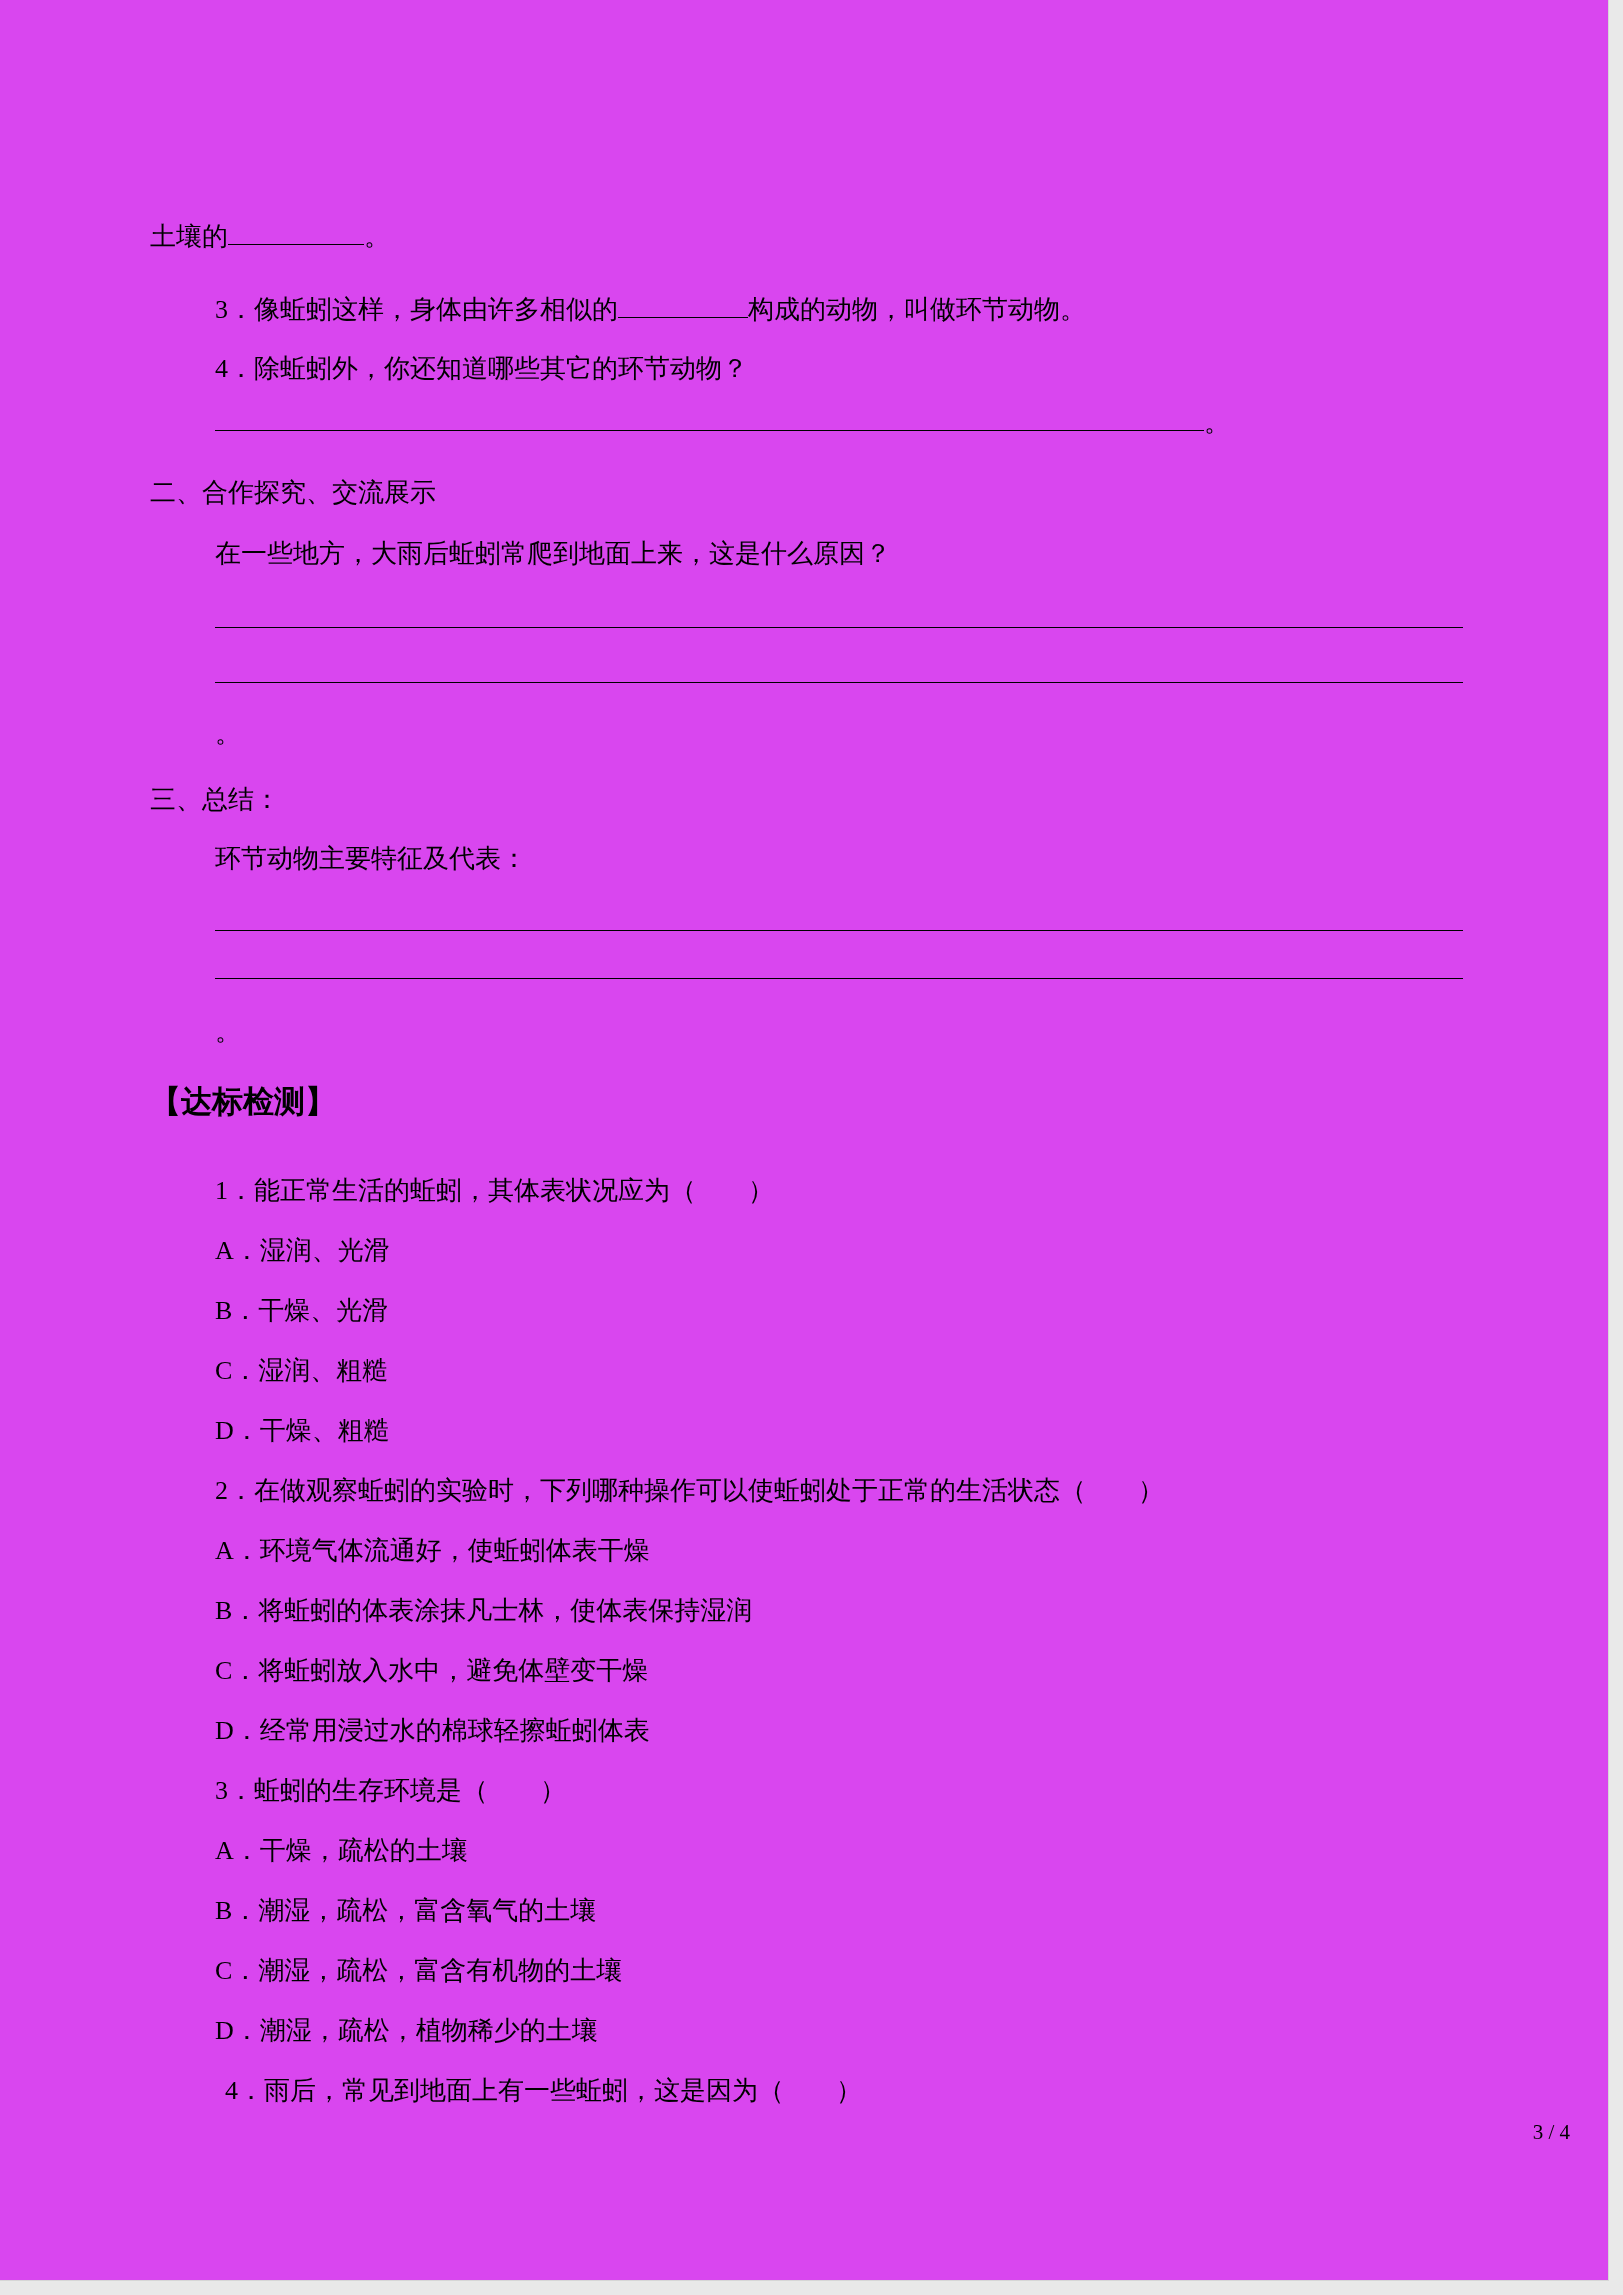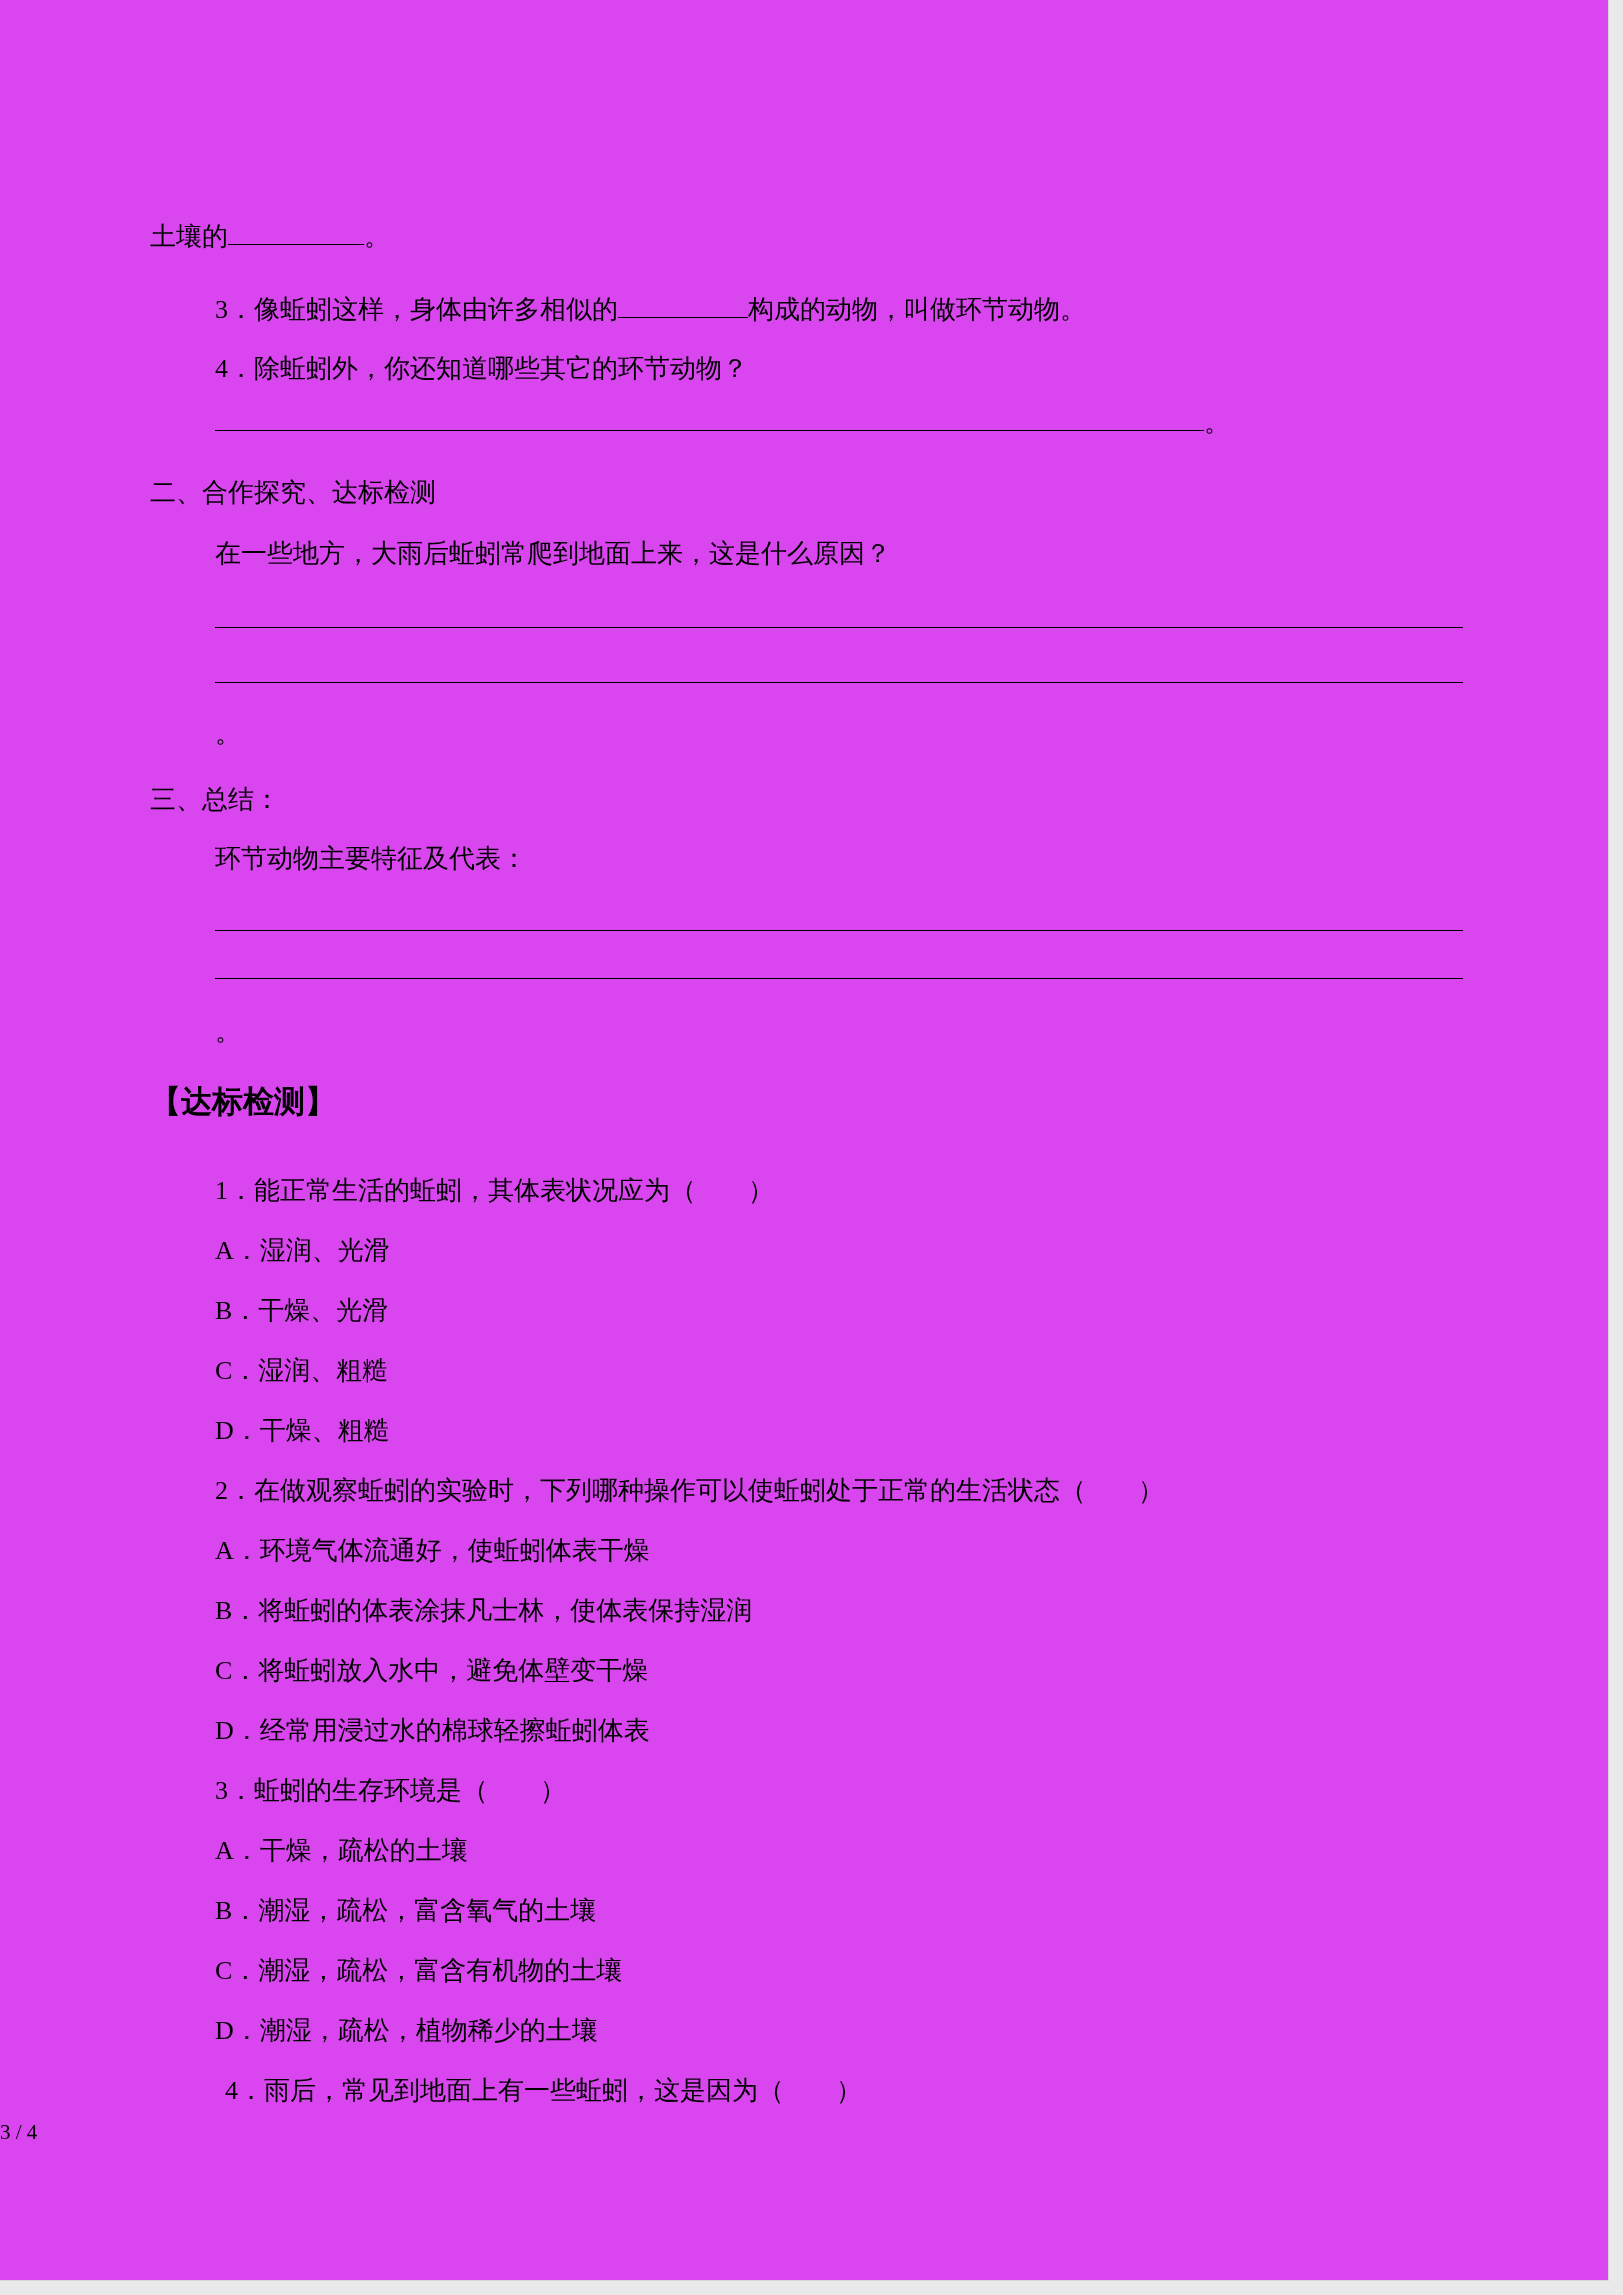--- a/index.html
+++ b/index.html
@@ -39,24 +39,24 @@
     position: absolute;
     height: 0;
     border-top: 1.4px solid #000;
   }
   .quiz-header {
     font-size: 31px;
     font-weight: bold;
   }
   .footer {
     position: absolute;
-    left: 0;
+    left: 9px;
     top: 2120px;
     width: 1561px;
-    text-align: left;
+    text-align: right;
     font-size: 21px;
     color: #000;
   }
 </style>
 </head>
 <body>
 
 <div class="page">
 
   <div class="line" style="top:218px; left:150px;">
@@ -66,21 +66,21 @@
   <div class="line" style="top:291px; left:215px;">
     <span>3．像蚯蚓这样，身体由许多相似的</span><span class="blank" style="width:130px;"></span><span>构成的动物，叫做环节动物。</span>
   </div>
 
   <div class="line" style="top:351px; left:215px;">4．除蚯蚓外，你还知道哪些其它的环节动物？</div>
 
   <div class="line" style="top:404px; left:215px;">
     <span class="blank" style="width:989px;"></span><span>。</span>
   </div>
 
-  <div class="line" style="top:475px; left:150px;">二、合作探究、达标检测</div>
+  <div class="line" style="top:475px; left:150px;">二、合作探究、交流展示</div>
   <div class="line" style="top:536px; left:215px;">在一些地方，大雨后蚯蚓常爬到地面上来，这是什么原因？</div>
   <div class="rule" style="top:627px; left:215px; width:1248px;"></div>
   <div class="rule" style="top:682px; left:215px; width:1248px;"></div>
   <div class="line" style="top:716px; left:215px;">。</div>
 
   <div class="line" style="top:782px; left:150px;">三、总结：</div>
   <div class="line" style="top:841px; left:215px;">环节动物主要特征及代表：</div>
   <div class="rule" style="top:930px; left:215px; width:1248px;"></div>
   <div class="rule" style="top:978px; left:215px; width:1248px;"></div>
   <div class="line" style="top:1014px; left:215px;">。</div>

